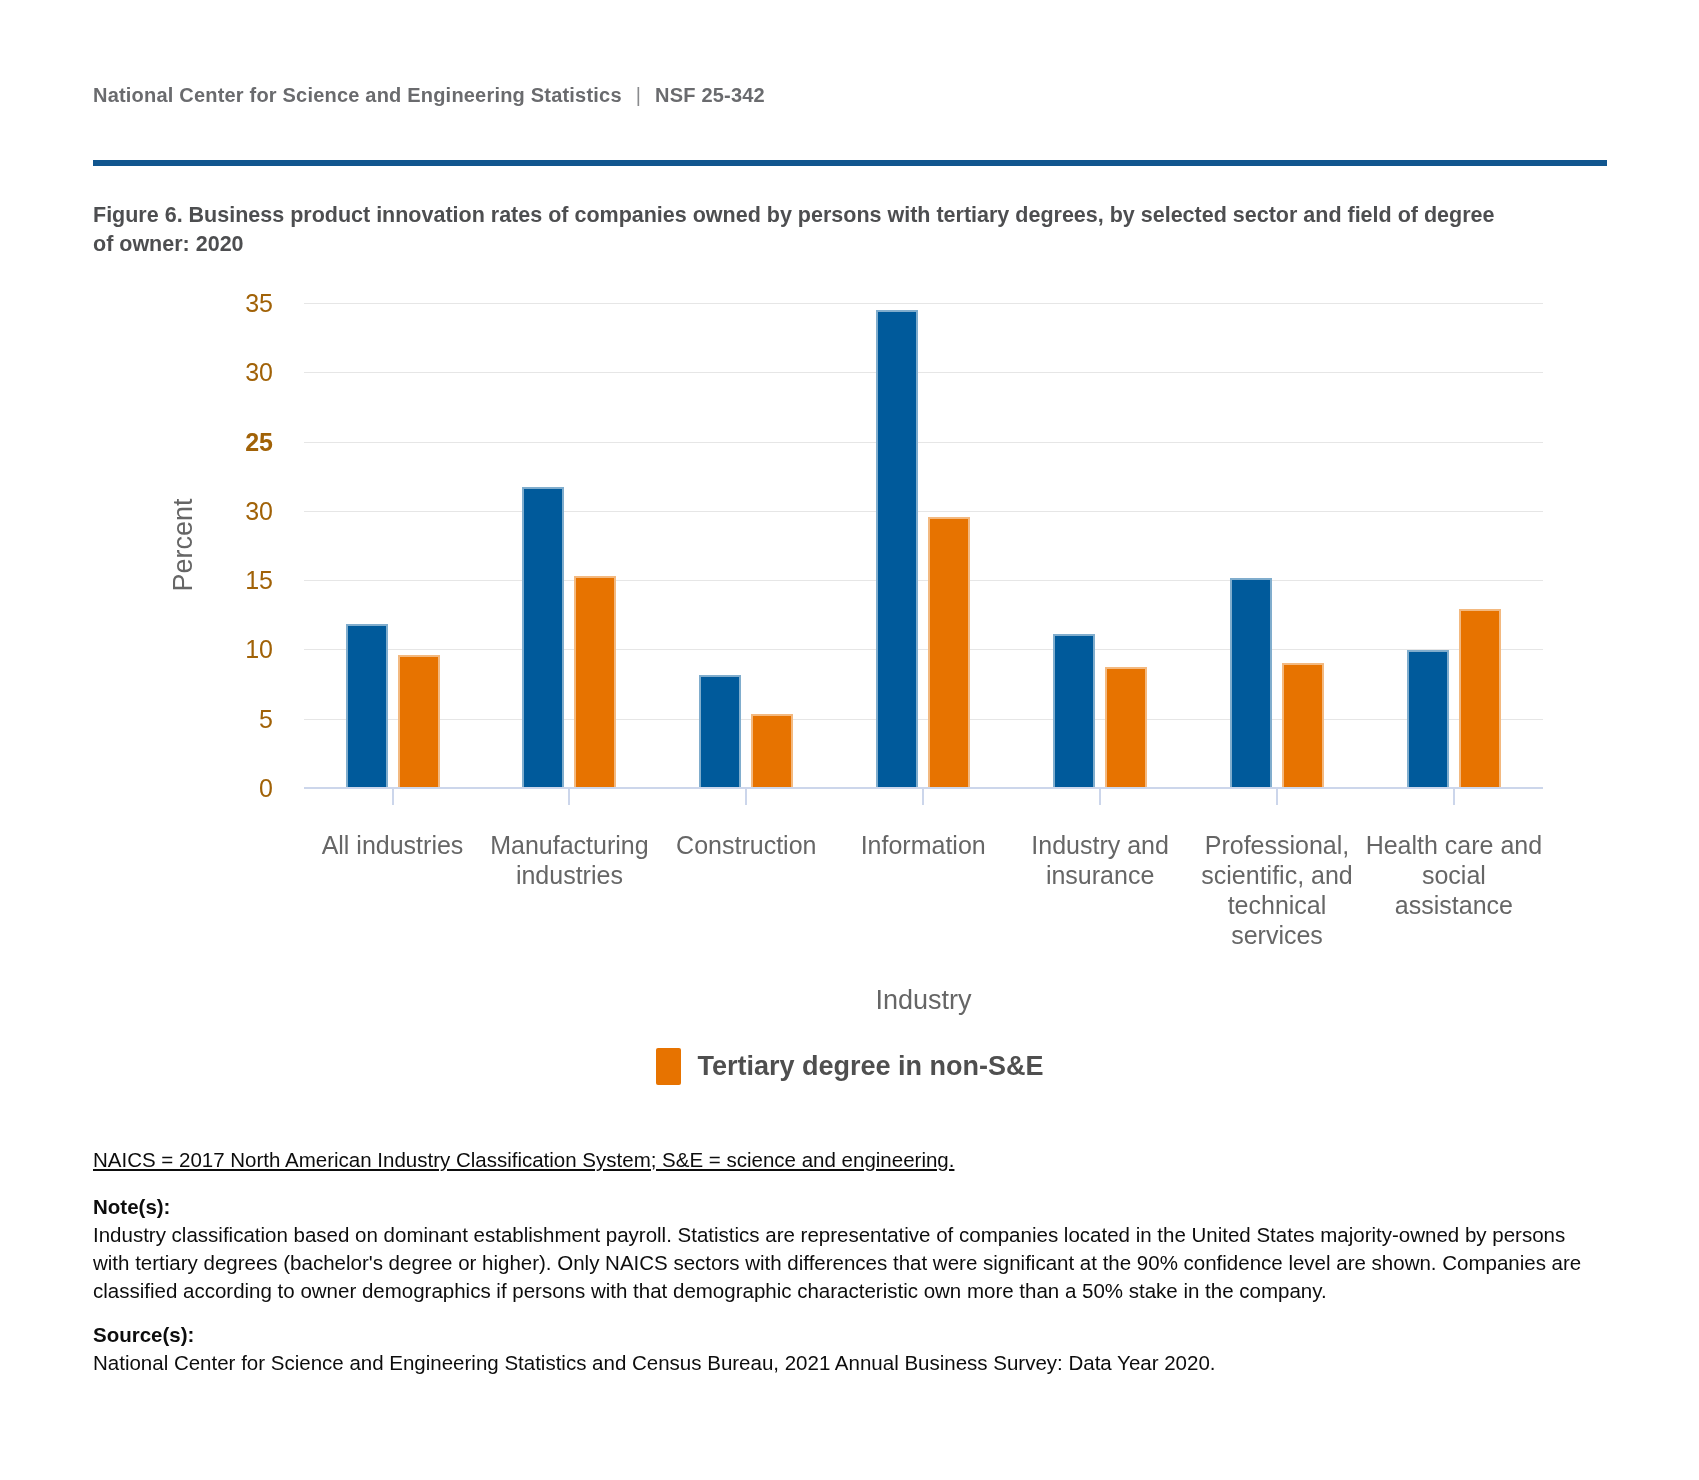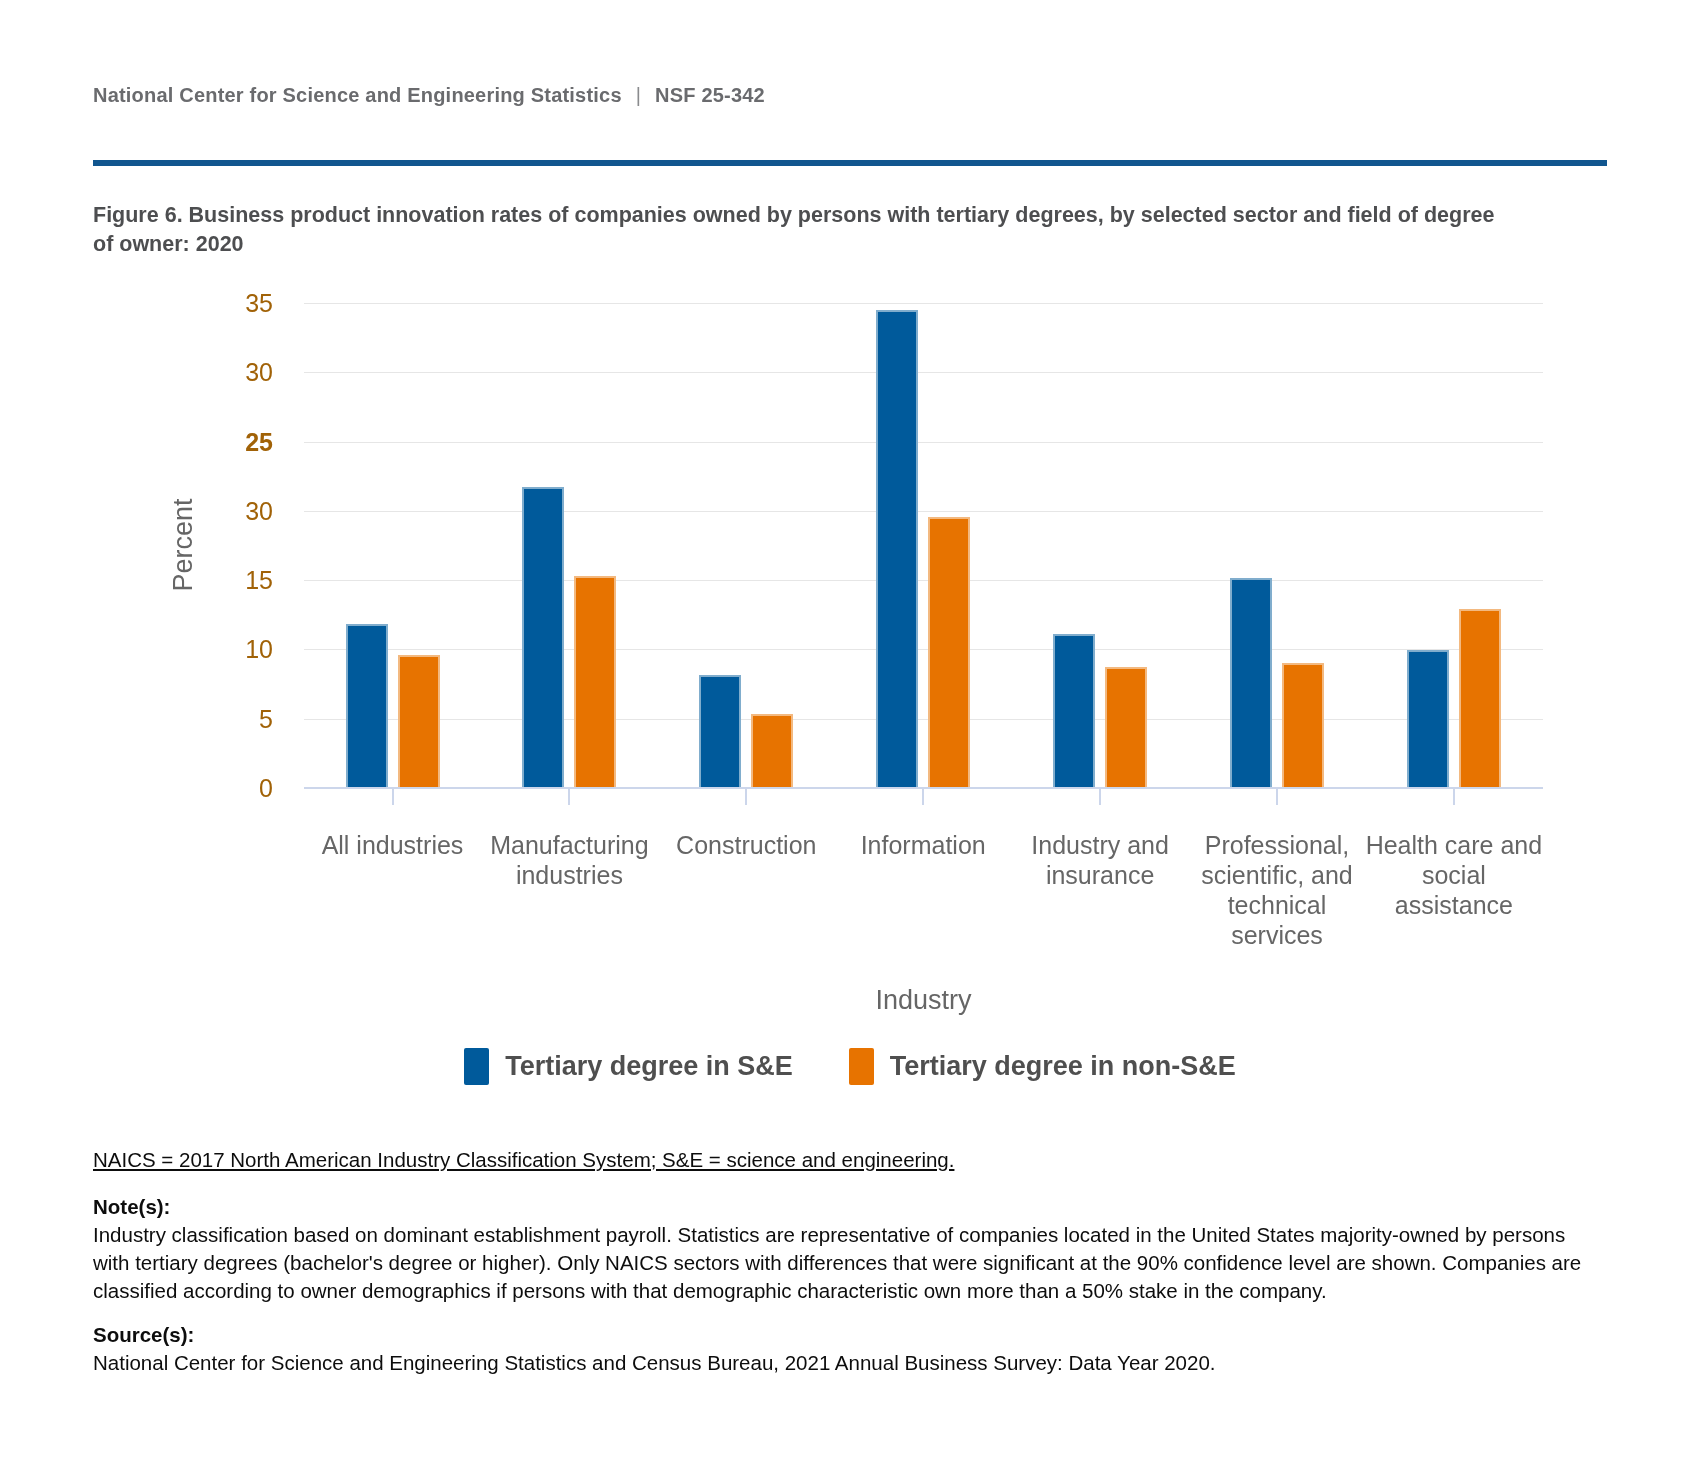--- a/index.html
+++ b/index.html
@@ -139,24 +139,20 @@
     <span>National Center for Science and Engineering Statistics</span><span class="sep">|</span><span>NSF 25-342</span>
   </div>
   <div class="title-rule"></div>
 
   <div class="figure-title">Figure 6. Business product innovation rates of companies owned by persons with tertiary degrees, by selected sector and field of degree of owner: 2020</div>
 
   <div class="chart" id="chart">
     <div class="y-axis-title">Percent</div>
     <div class="x-axis-title" id="x-axis-title" style="left: 304px; top: 985px; width: 1239px;">Industry</div>
     <div class="legend" id="legend">
-        <div class="legend-item">
-          <span class="legend-marker" style="background: rgb(0, 90, 155);"></span>
-          <span class="legend-label">Tertiary degree in S&amp;E</span>
-        </div>
         <div class="legend-item">
           <span class="legend-marker" style="background: rgb(231, 115, 0);"></span>
           <span class="legend-label">Tertiary degree in non-S&amp;E</span>
         </div>
       </div>
   <div class="ytick-label" style="left: 173px; top: 774px;">0</div>
       <div class="gridline" style="left: 304px; top: 718.7px; width: 1239px;"></div>
       <div class="ytick-label" style="left: 173px; top: 704.7px;">5</div>
       <div class="gridline" style="left: 304px; top: 649.4px; width: 1239px;"></div>
       <div class="ytick-label" style="left: 173px; top: 635.4px;">10</div>

